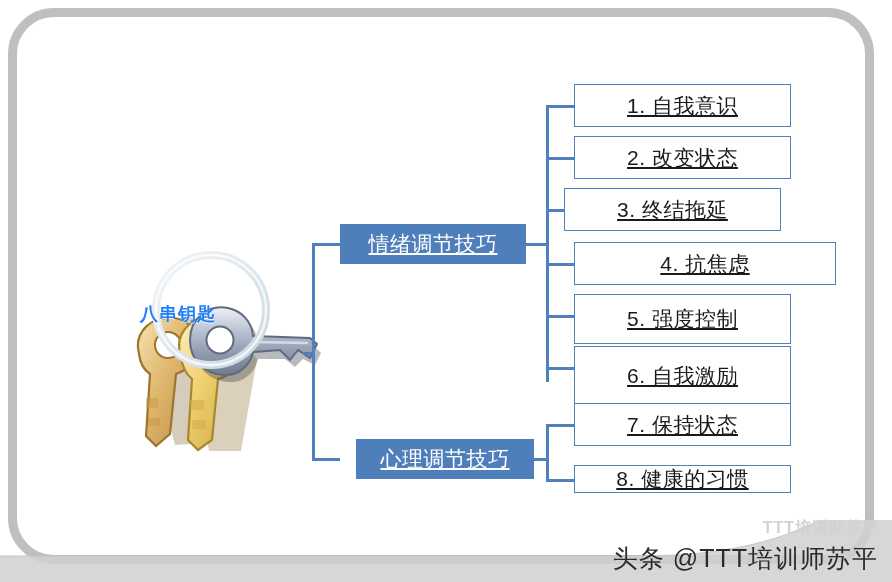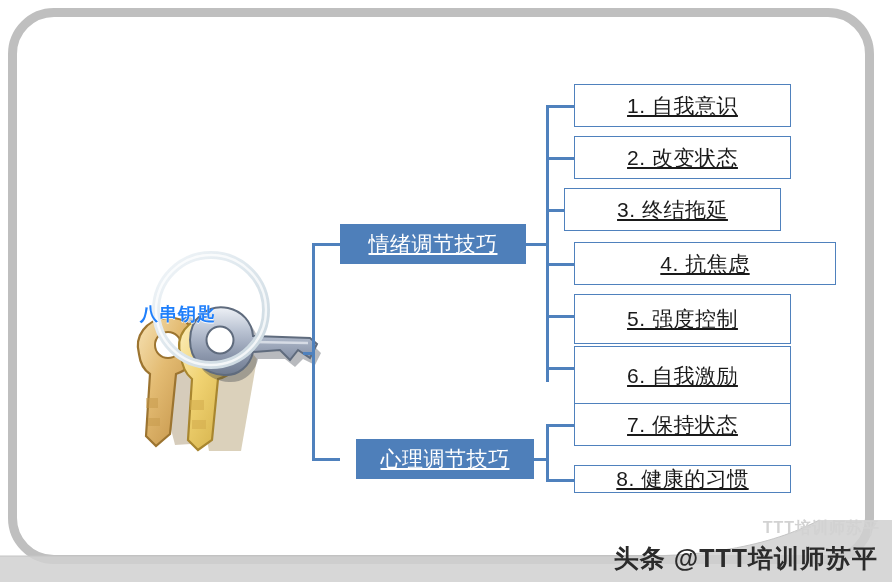--- a/index.html
+++ b/index.html
@@ -97,21 +97,21 @@
     color: #d2d2d2;
     letter-spacing: 1px;
     white-space: nowrap;
     margin-left: 20px;
   }
   .wm-main {
     position: absolute;
     right: 14px;
     top: 542px;
     font-size: 25px;
-    font-weight: bold;
+    font-weight: normal;
     color: #2b2b2b;
     letter-spacing: 1px;
     white-space: nowrap;
   }
   .wm-swoosh {
     position: absolute;
     left: 0px;
     top: 520px;
     width: 892px;
     height: 62px;

